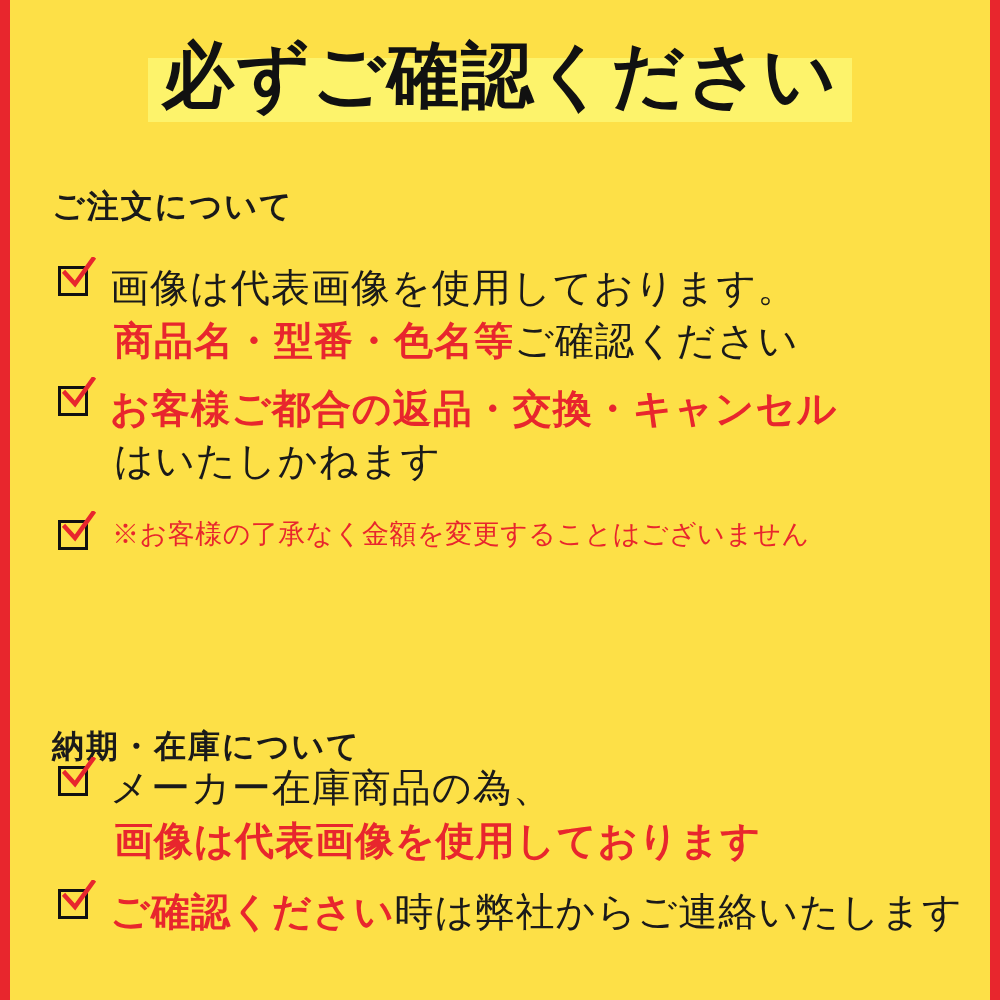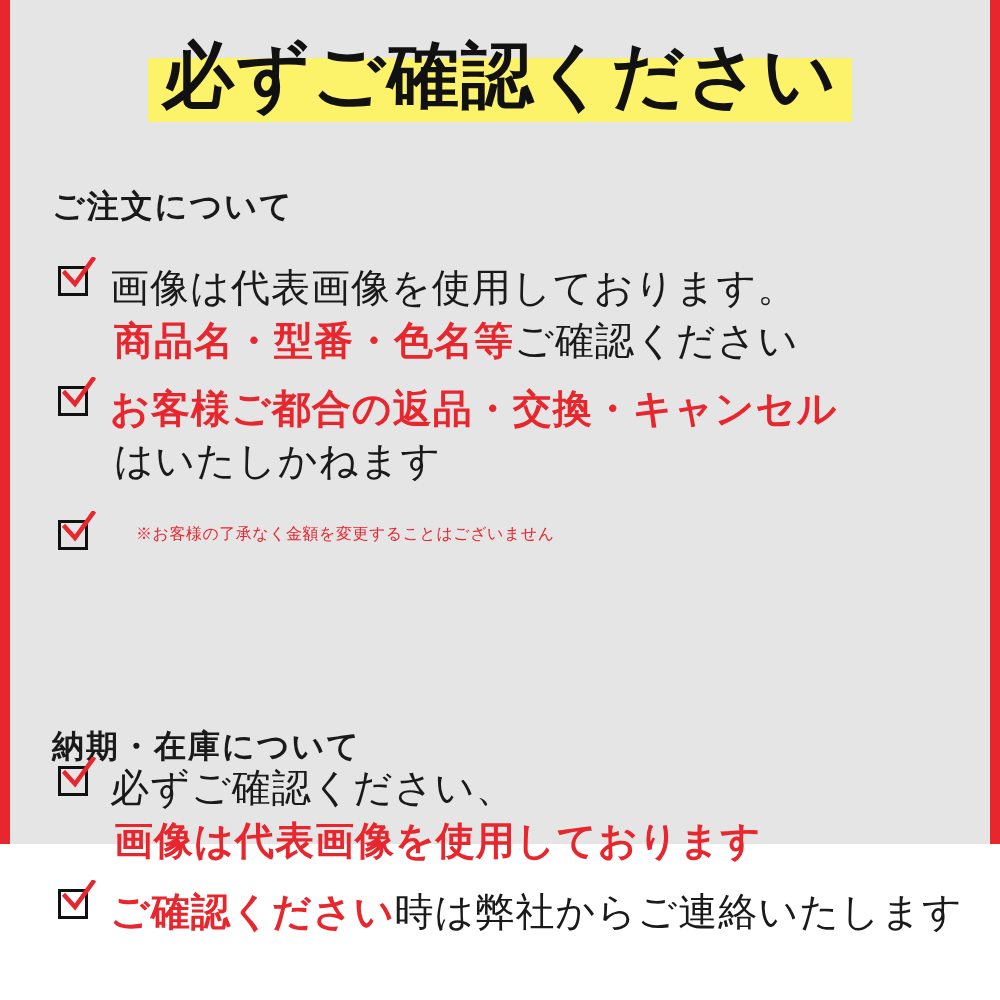--- a/index.html
+++ b/index.html
@@ -9,25 +9,25 @@
   body {
     width: 1000px;
     height: 1000px;
     background: #ffffff;
     font-family: "Liberation Sans", "DejaVu Sans", sans-serif;
     overflow: hidden;
   }
   .page {
     position: relative;
     width: 1000px;
-    height: 844px;
+    height: 1000px;
     box-sizing: border-box;
     border-left: 10px solid #e8262d;
     border-right: 10px solid #e8262d;
-    background: #e5e5e5;
+    background: #fde047;
   }
   .inner {
     position: absolute;
     left: 0;
     top: 0;
     width: 980px;
     height: 1000px;
   }
 
   
@@ -108,27 +108,26 @@
     line-height: 52px;
     letter-spacing: 1px;
     color: #1a1a1a;
     white-space: nowrap;
   }
   .line.indent { padding-left: 4px; }
   .red { color: #e8262d; font-weight: 700; }
   .blk { color: #1a1a1a; }
   .note {
     font-family: "DejaVu Serif", "Liberation Serif", serif;
-    font-size: 16px;
+    font-size: 27px;
     line-height: 36px;
     letter-spacing: 0.5px;
     color: #e8262d;
     white-space: nowrap;
     padding-left: 2px;
-    margin-left: 24px;
   }
 
   #item-1 { top: 262px; }
   #item-2 { top: 382px; }
   #item-3 { top: 516px; }
   #item-4 { top: 762px; }
   #item-5 { top: 885px; }
 </style>
 </head>
 <body>
@@ -184,21 +183,21 @@
     <div class="section-head" id="head-stock">納期・在庫について</div>
 
     <div class="item" id="item-4">
       <div class="check">
         <div class="box"></div>
         <svg class="mark" viewBox="0 0 34 34" aria-hidden="true">
           <polyline points="3,16 13,27 31,2" fill="none" stroke="#e8262d" stroke-width="4.5" stroke-linecap="square" stroke-linejoin="miter"></polyline>
         </svg>
       </div>
       <div class="lines">
-        <div class="line"><span class="blk">必ずご確認ください、</span></div>
+        <div class="line"><span class="blk">メーカー在庫商品の為、</span></div>
         <div class="line indent"><span class="red">画像は代表画像を使用しております</span></div>
       </div>
     </div>
 
     <div class="item" id="item-5">
       <div class="check">
         <div class="box"></div>
         <svg class="mark" viewBox="0 0 34 34" aria-hidden="true">
           <polyline points="3,16 13,27 31,2" fill="none" stroke="#e8262d" stroke-width="4.5" stroke-linecap="square" stroke-linejoin="miter"></polyline>
         </svg>

